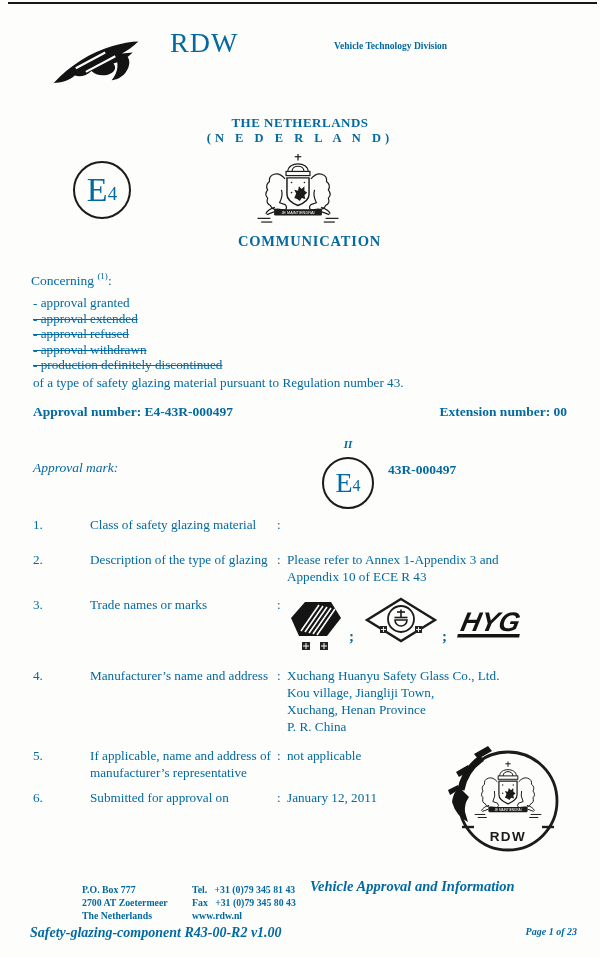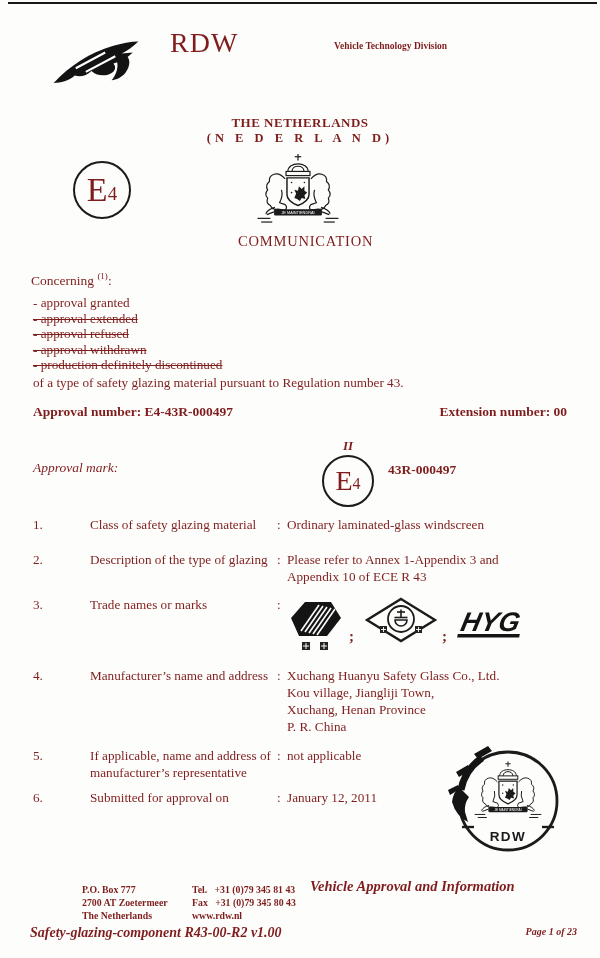--- a/index.html
+++ b/index.html
@@ -1,36 +1,36 @@
 <!DOCTYPE html>
 <html><head>
 <meta charset="utf-8">
 <style>
   html,body{margin:0;padding:0;background:#fff;}
   .page{position:relative;width:600px;height:958px;background:#fdfdfc;overflow:hidden;
-        font-family:"Liberation Serif",serif;color:#7f1d1d;}
+        font-family:"Liberation Serif",serif;color:#0369a1;}
   .abs{position:absolute;}
   .top-rule{top:2px;left:8px;right:3px;height:2px;background:#181818;}
 
   
   .brand{left:170px;top:27px;font-size:28px;letter-spacing:1px;}
   .division{left:334px;top:41px;font-size:9.5px;font-weight:700;}
 
   
   .country{left:0;top:115px;width:600px;text-align:center;font-size:13px;font-weight:700;letter-spacing:.5px;}
   .country-native{left:0;top:131px;width:600px;text-align:center;font-size:12.5px;font-weight:700;letter-spacing:4px;}
-  .doc-type{left:238px;top:233px;font-size:14.5px;font-weight:400;letter-spacing:.8px;}
+  .doc-type{left:238px;top:233px;font-size:14.5px;font-weight:700;letter-spacing:.8px;}
 
   
   .ebadge{border:2px solid #1b1b1b;border-radius:50%;display:flex;align-items:center;justify-content:center;background:transparent;}
   .ebadge-main{left:73px;top:161px;width:54px;height:54px;}
   .ebadge-main .el{font-size:34px;line-height:1;}
   .ebadge-main .en{font-size:19px;line-height:1;margin-top:6px;}
   .mark-badge{left:322px;top:438px;display:flex;flex-direction:column;align-items:center;}
-  .mark-roman{font-size:13px;font-weight:700;font-style:italic;margin-bottom:1px;}
+  .mark-roman{font-size:11px;font-weight:700;font-style:italic;margin-bottom:7px;}
   .mark-circle{width:48px;height:48px;}
   .mark-circle .el{font-size:28px;line-height:1;}
   .mark-circle .en{font-size:16px;line-height:1;margin-top:5px;}
   .mark-code{left:388px;top:462px;font-size:13.5px;font-weight:700;}
   .mark-label{left:33px;top:460px;font-size:13.5px;font-style:italic;}
 
   
   .concerning-head{left:31px;top:271px;font-size:13.5px;}
   .concerning-head sup{font-size:9px;}
   .options{left:33px;top:295px;font-size:13.2px;line-height:15.6px;}
@@ -160,21 +160,20 @@
   </div>
   <div class="abs mark-code">43R-000497</div>
 
   <div class="abs items">
 
     <div class="row r1">
       <div>1.</div>
       <div>Class of safety glazing material</div>
       <div class="val">
           <span class="colon">:</span>
-        <span class="pre">Ordinary laminated-glass windscreen</span>
         </div>
     </div>
 
     <div class="row r2">
       <div>2.</div>
       <div>Description of the type of glazing</div>
       <div class="val">
           <span class="colon">:</span>
         <span class="pre">Please refer to Annex 1-Appendix 3 and
 Appendix 10 of ECE R 43</span>

